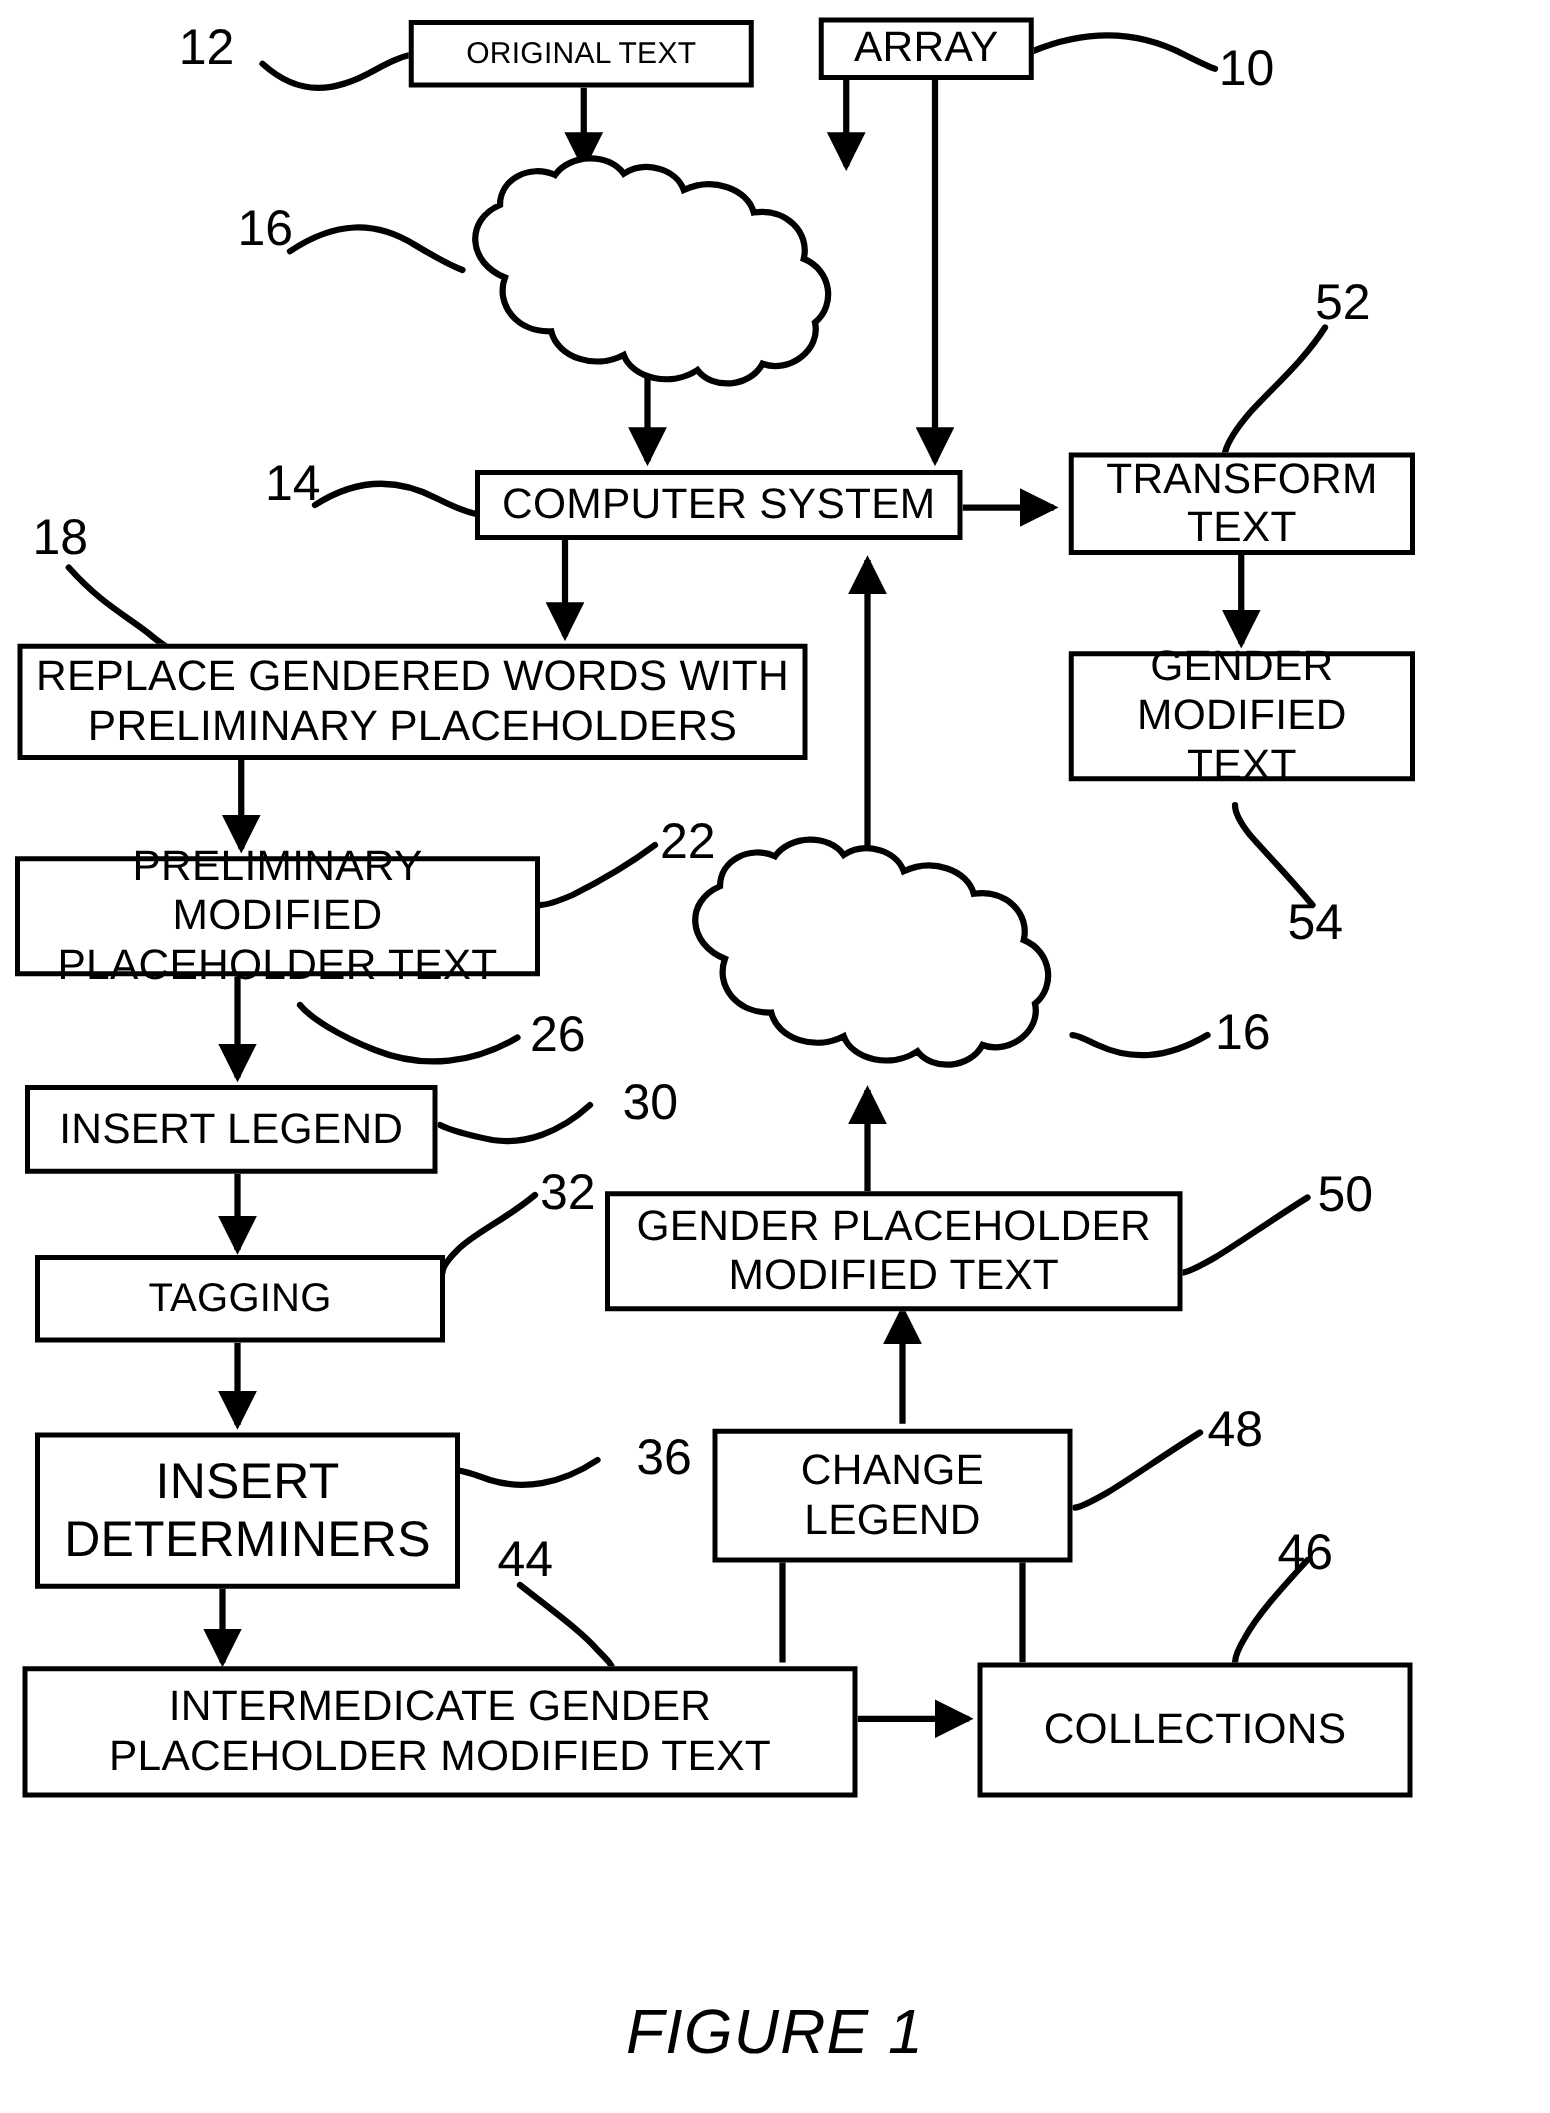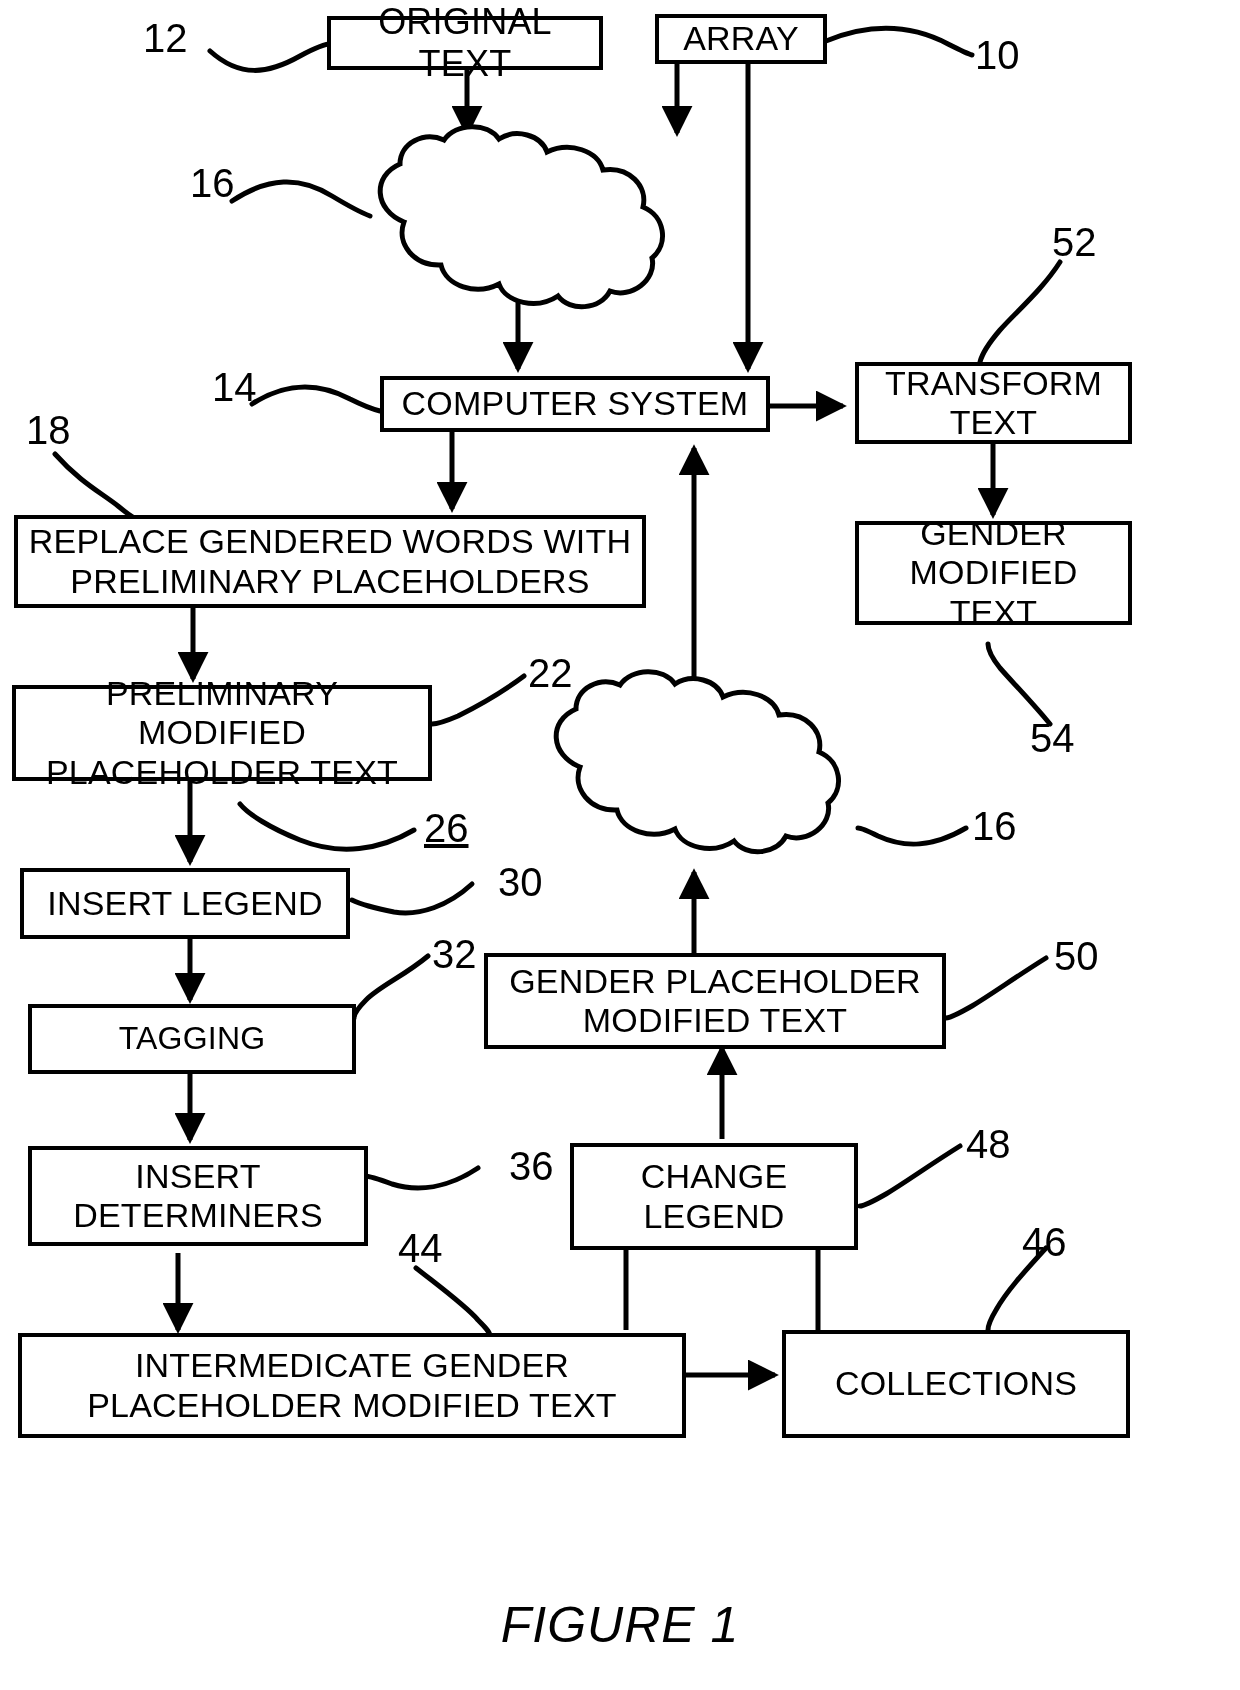--- a/index.html
+++ b/index.html
@@ -159,21 +159,21 @@
       <path d="M 966 828 C 932 848 904 848 878 836 C 866 830 860 828 858 828"></path>
       <path d="M 428 956 C 404 976 380 986 366 1000 C 358 1008 354 1014 354 1018"></path>
       <path d="M 1046 958 C 1014 978 992 994 972 1006 C 958 1014 950 1018 946 1018"></path>
       <path d="M 478 1168 C 448 1188 418 1192 392 1184 C 376 1178 368 1176 364 1176"></path>
       <path d="M 960 1146 C 928 1166 906 1182 886 1194 C 872 1202 864 1206 860 1206"></path>
       <path d="M 1046 1248 C 1024 1272 1006 1292 996 1310 C 990 1320 988 1326 988 1330"></path>
       <path d="M 416 1268 C 444 1290 466 1306 478 1320 C 486 1328 490 1332 490 1336"></path>
     </g>
   </svg>
 
-  <div class="node" style="left:327px; top:16px; width:276px; height:54px; font-size:36px;">
+  <div class="node" style="left:327px; top:16px; width:276px; height:54px; font-size:24px;">
     <span class="node-label">ORIGINAL TEXT</span>
   </div>
 
   <div class="node" style="left:655px; top:14px; width:172px; height:50px; font-size:34px;">
     <span class="node-label">ARRAY</span>
   </div>
 
   <div class="node" style="left:380px; top:376px; width:390px; height:56px; font-size:34px;">
     <span class="node-label">COMPUTER SYSTEM</span>
   </div>
@@ -199,21 +199,21 @@
   </div>
 
   <div class="node" style="left:20px; top:868px; width:330px; height:71px; font-size:34px;">
     <span class="node-label">INSERT LEGEND</span>
   </div>
 
   <div class="node" style="left:28px; top:1004px; width:328px; height:70px; font-size:32px;">
     <span class="node-label">TAGGING</span>
   </div>
 
-  <div class="node" style="left:28px; top:1146px; width:340px; height:100px; font-size:34px;">
+  <div class="node" style="left:28px; top:1146px; width:340px; height:125px; font-size:40px;">
     <span class="node-label">INSERT
 DETERMINERS</span>
   </div>
 
   <div class="node" style="left:18px; top:1333px; width:668px; height:105px; font-size:34px;">
     <span class="node-label">INTERMEDICATE GENDER
 PLACEHOLDER MODIFIED TEXT</span>
   </div>
 
   <div class="node" style="left:782px; top:1330px; width:348px; height:108px; font-size:34px;">
@@ -239,21 +239,21 @@
   <div class="ref" style="left:1052px; top:222px;"><span>52</span></div>
 
   <div class="ref" style="left:212px; top:367px;"><span>14</span></div>
 
   <div class="ref" style="left:26px; top:410px;"><span>18</span></div>
 
   <div class="ref" style="left:528px; top:653px;"><span>22</span></div>
 
   <div class="ref" style="left:1030px; top:718px;"><span>54</span></div>
 
-  <div class="ref" style="left:424px; top:808px;text-decoration:underline;"><span>26</span></div>
+  <div class="ref" style="left:424px; top:808px;"><span>26</span></div>
 
   <div class="ref" style="left:498px; top:862px;"><span>30</span></div>
 
   <div class="ref" style="left:972px; top:806px;"><span>16</span></div>
 
   <div class="ref" style="left:432px; top:934px;"><span>32</span></div>
 
   <div class="ref" style="left:1054px; top:936px;"><span>50</span></div>
 
   <div class="ref" style="left:509px; top:1146px;"><span>36</span></div>

